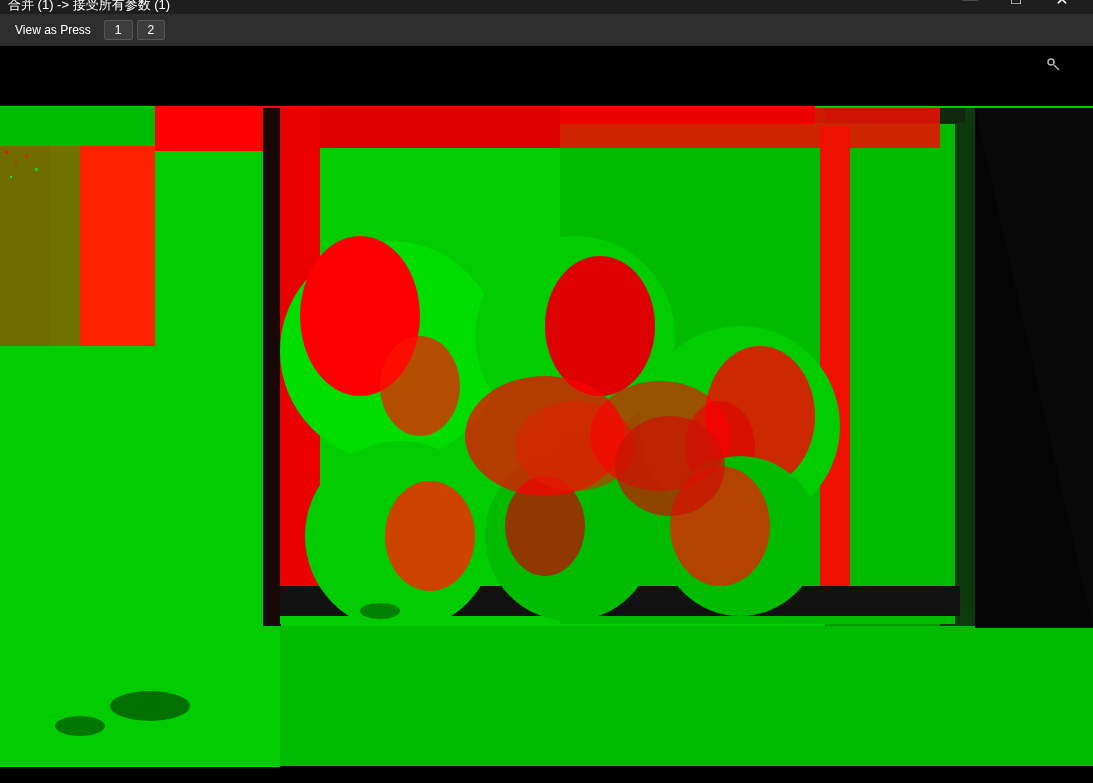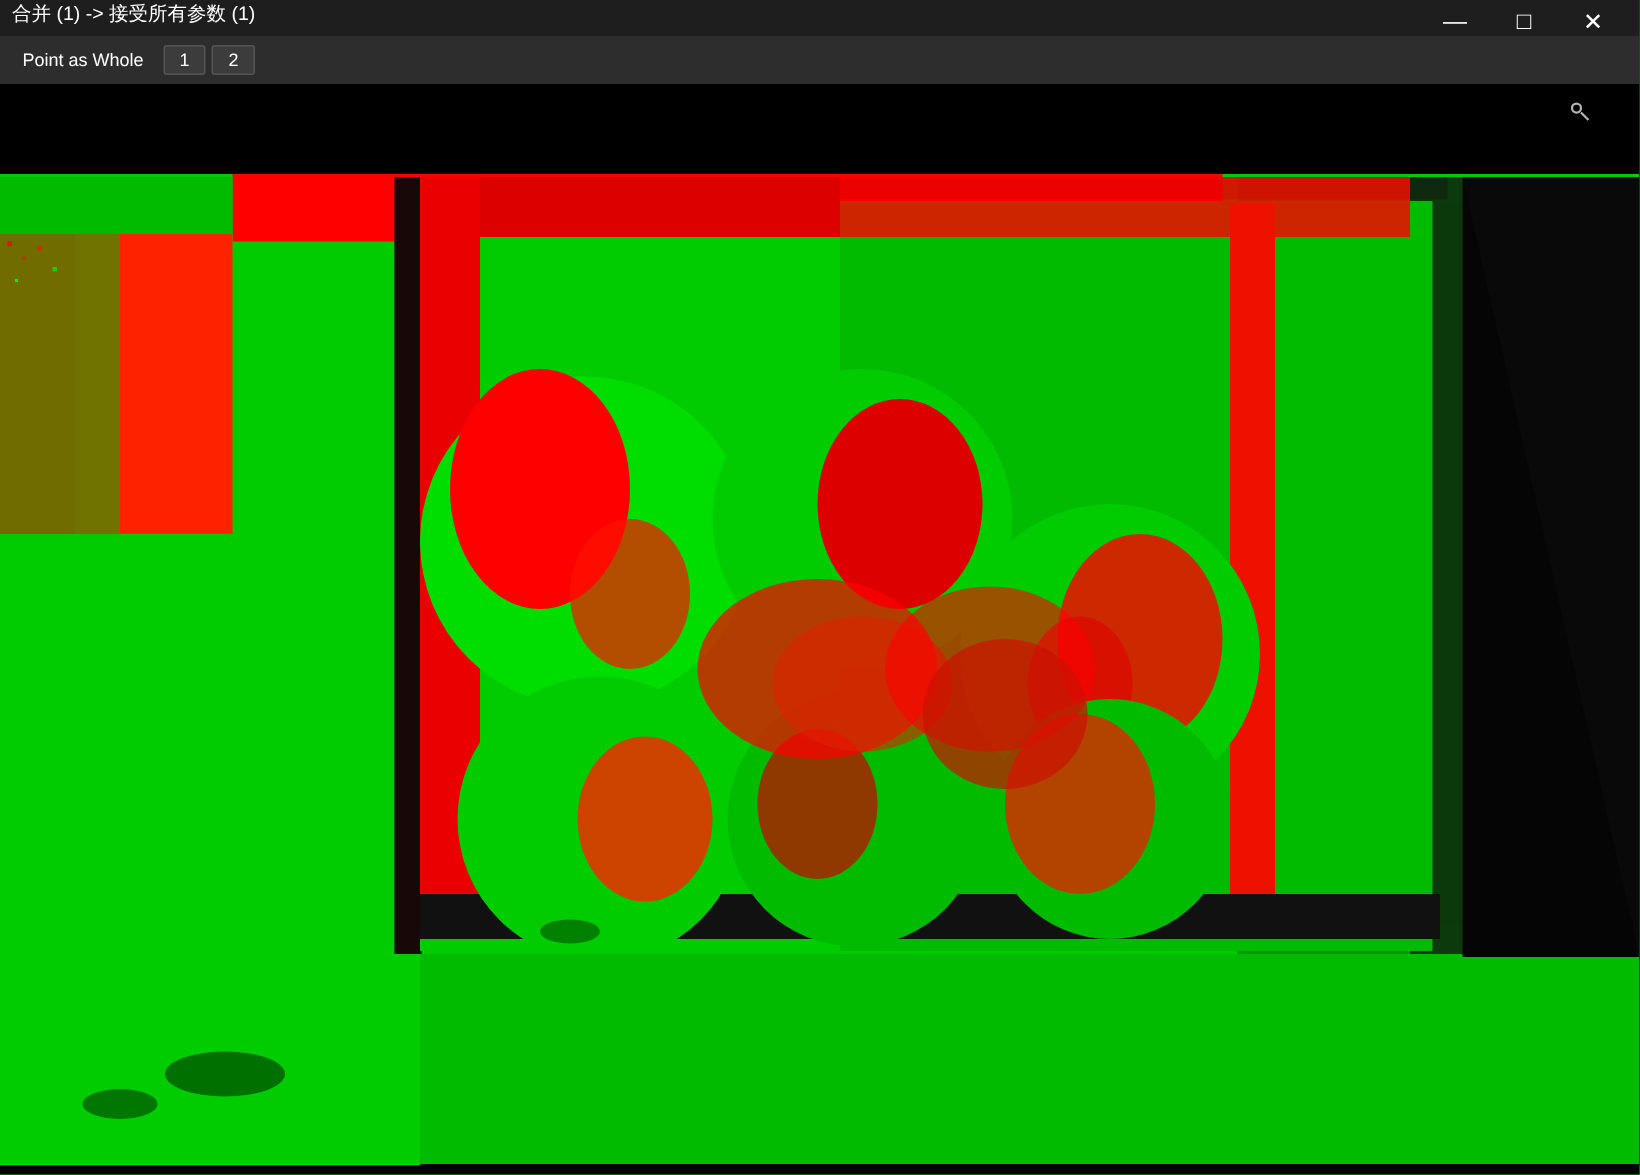--- a/index.html
+++ b/index.html
@@ -8,24 +8,24 @@
       height: 783px;
       background: #000;
       font-family: 'Segoe UI', Arial, sans-serif;
       overflow: hidden;
       position: relative;
     }
 
     
     .title-bar {
       width: 100%;
-      height: 24px;
+      height: 14px;
       background: #1e1e1e;
       display: flex;
-      align-items: flex-start;
+      align-items: flex-end;
       justify-content: space-between;
       padding: 0 8px;
       position: relative;
       z-index: 10;
     }
     .title-bar-text {
       color: #ffffff;
       font-size: 13px;
       font-weight: 400;
     }
@@ -128,21 +128,21 @@
 <div class="title-bar">
   <span class="title-bar-text">合并 (1) -&gt; 接受所有参数 (1)</span>
   <div class="title-bar-controls">
     <button class="title-btn">—</button>
     <button class="title-btn">□</button>
     <button class="title-btn close">✕</button>
   </div>
 </div>
 
 <div class="toolbar">
-  <button class="toolbar-btn">Point as Whole</button>
+  <button class="toolbar-btn">View as Press</button>
   <button class="toolbar-tab">1</button>
   <button class="toolbar-tab">2</button>
 </div>
 
 <div class="viewport">
 
   <svg class="point-cloud-canvas" viewBox="0 0 1093 721" xmlns="http://www.w3.org/2000/svg">
 
     <rect width="1093" height="721" fill="#000000"></rect>
 

